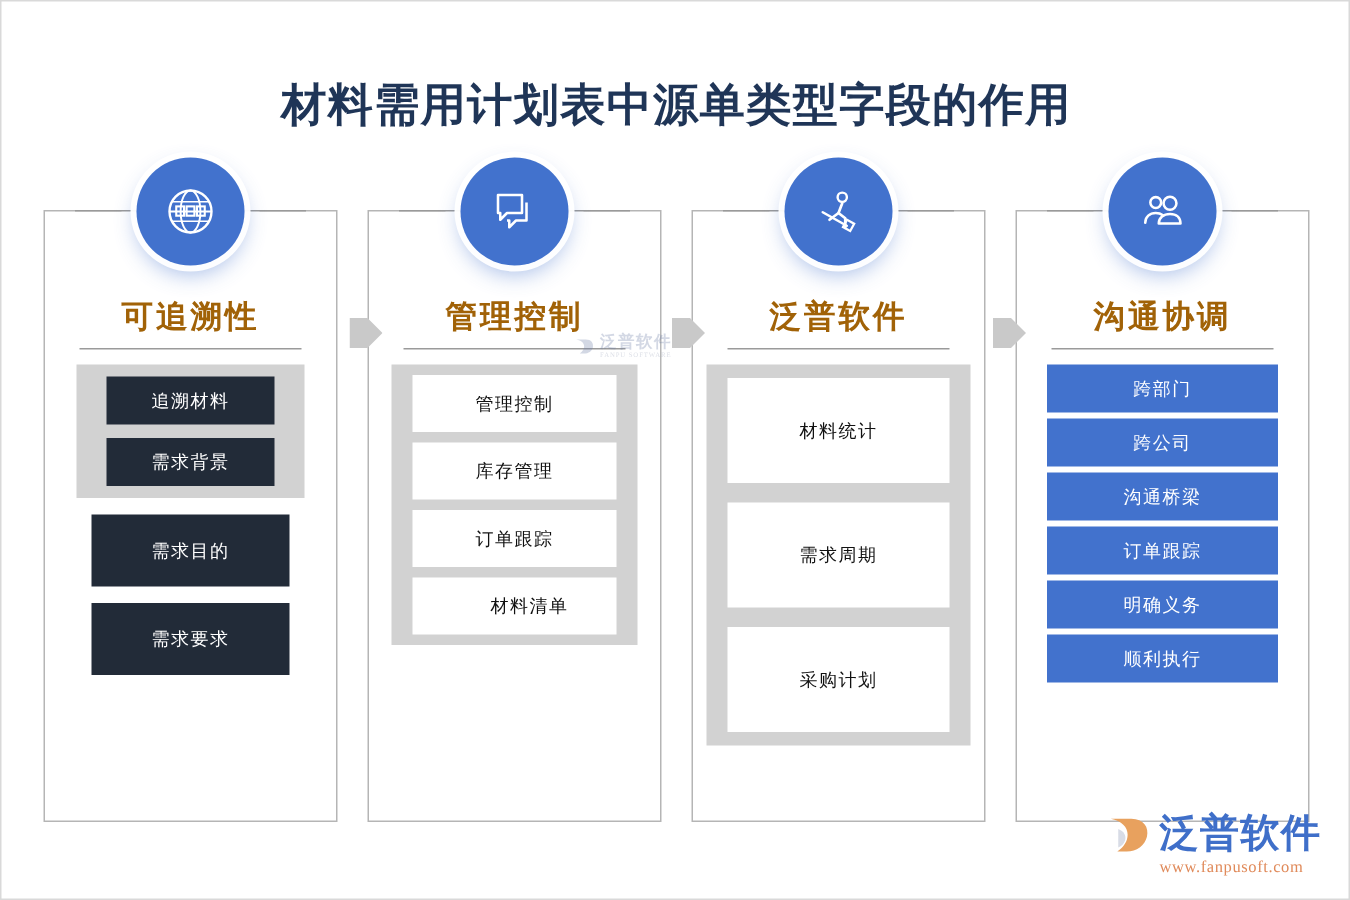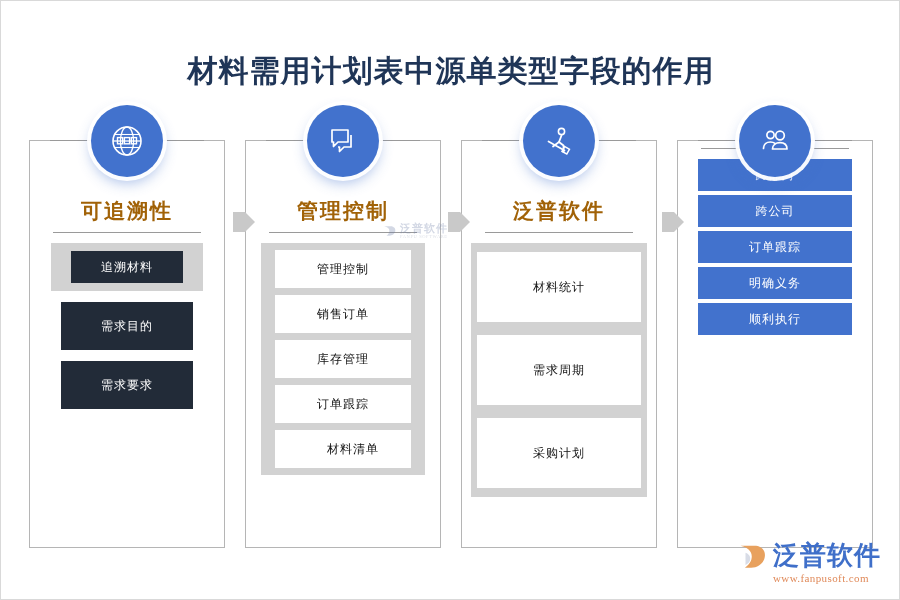--- a/index.html
+++ b/index.html
@@ -155,21 +155,21 @@
   .c1 .panel .chip:last-child { margin-bottom: 0; }
   .c1 .loose { width: 132px; height: 48px; margin: 11px auto 0 auto; }
 
   
   .c2 .panel { width: 164px; padding: 7px 0; }
   .c2 .panel .chip { width: 136px; height: 38px; margin: 0 auto 7px auto; }
   .c2 .panel .chip:last-child { margin-bottom: 0; padding-left: 20px; }
 
   
   .c3 .panel { width: 176px; padding: 9px 0; }
-  .c3 .panel .chip { width: 164px; height: 70px; margin: 0 auto 13px auto; }
+  .c3 .panel .chip { width: 148px; height: 70px; margin: 0 auto 13px auto; }
   .c3 .panel .chip:last-child { margin-bottom: 0; }
 
   
   .c4 .list { width: 154px; margin: 10px auto 0 auto; }
   .c4 .list .chip { width: 154px; height: 32px; margin-bottom: 4px; }
   .c4 .list .chip:last-child { margin-bottom: 0; }
 
   
   .chevron {
     position: absolute;
@@ -291,20 +291,21 @@
           <rect x="14.4" y="13.6" width="5.2" height="6.2" fill="none" stroke="#ffffff" stroke-width="1.4"></rect>
           <rect x="21.3" y="13.6" width="5.2" height="6.2" fill="none" stroke="#ffffff" stroke-width="1.4"></rect>
         </svg>
       </div>
 
       <div class="col-head">可追溯性</div>
       <div class="head-rule"></div>
 
       <div class="panel">
         <div class="chip dark">追溯材料</div>
+        <div class="chip dark">需求背景</div>
       </div>
 
       <div class="chip dark loose">需求目的</div>
       <div class="chip dark loose">需求要求</div>
     </div>
 
     <div class="column c2">
       <div class="notch"></div>
       <div class="conn left"></div>
       <div class="conn right"></div>
@@ -316,21 +317,20 @@
           <path d="M6 6 H22 V18 H12 L7.5 22.5 V18 H6 Z" fill="none" stroke="#ffffff" stroke-width="1.7" stroke-linejoin="round"></path>
           <path d="M25 11 V23 H18 L13.5 27.5 V23 H12" fill="none" stroke="#ffffff" stroke-width="1.7" stroke-linejoin="round"></path>
         </svg>
       </div>
 
       <div class="col-head">管理控制</div>
       <div class="head-rule"></div>
 
       <div class="panel">
         <div class="chip white">管理控制</div>
-        <div class="chip white">销售订单</div>
         <div class="chip white">库存管理</div>
         <div class="chip white">订单跟踪</div>
         <div class="chip white">材料清单</div>
       </div>
     </div>
 
     <div class="column c3">
       <div class="notch"></div>
       <div class="conn left"></div>
       <div class="conn right"></div>
@@ -366,25 +366,27 @@
 
       <div class="icon-circle">
         <svg width="34" height="34" viewBox="0 0 34 34">
           <circle cx="12.5" cy="11" r="3.6" fill="none" stroke="#ffffff" stroke-width="1.7"></circle>
           <circle cx="22" cy="11.5" r="4.3" fill="none" stroke="#ffffff" stroke-width="1.7"></circle>
           <path d="M5.5 24.5 C5.5 20.5 8.5 18 12.5 18 C14.3 18 15.9 18.5 17 19.4" fill="none" stroke="#ffffff" stroke-width="1.7" stroke-linecap="round"></path>
           <path d="M14.5 25 C14.5 21 17.8 18.6 22 18.6 C26.2 18.6 29 21 29 25 Z" fill="none" stroke="#ffffff" stroke-width="1.7" stroke-linejoin="round"></path>
         </svg>
       </div>
 
+      <div class="col-head">沟通协调</div>
       <div class="head-rule"></div>
 
       <div class="list">
         <div class="chip blue">跨部门</div>
         <div class="chip blue">跨公司</div>
+        <div class="chip blue">沟通桥梁</div>
         <div class="chip blue">订单跟踪</div>
         <div class="chip blue">明确义务</div>
         <div class="chip blue">顺利执行</div>
       </div>
     </div>
 
   </div>
 
   <div id="logo">
     <svg width="30" height="30" viewBox="0 0 24 24">

